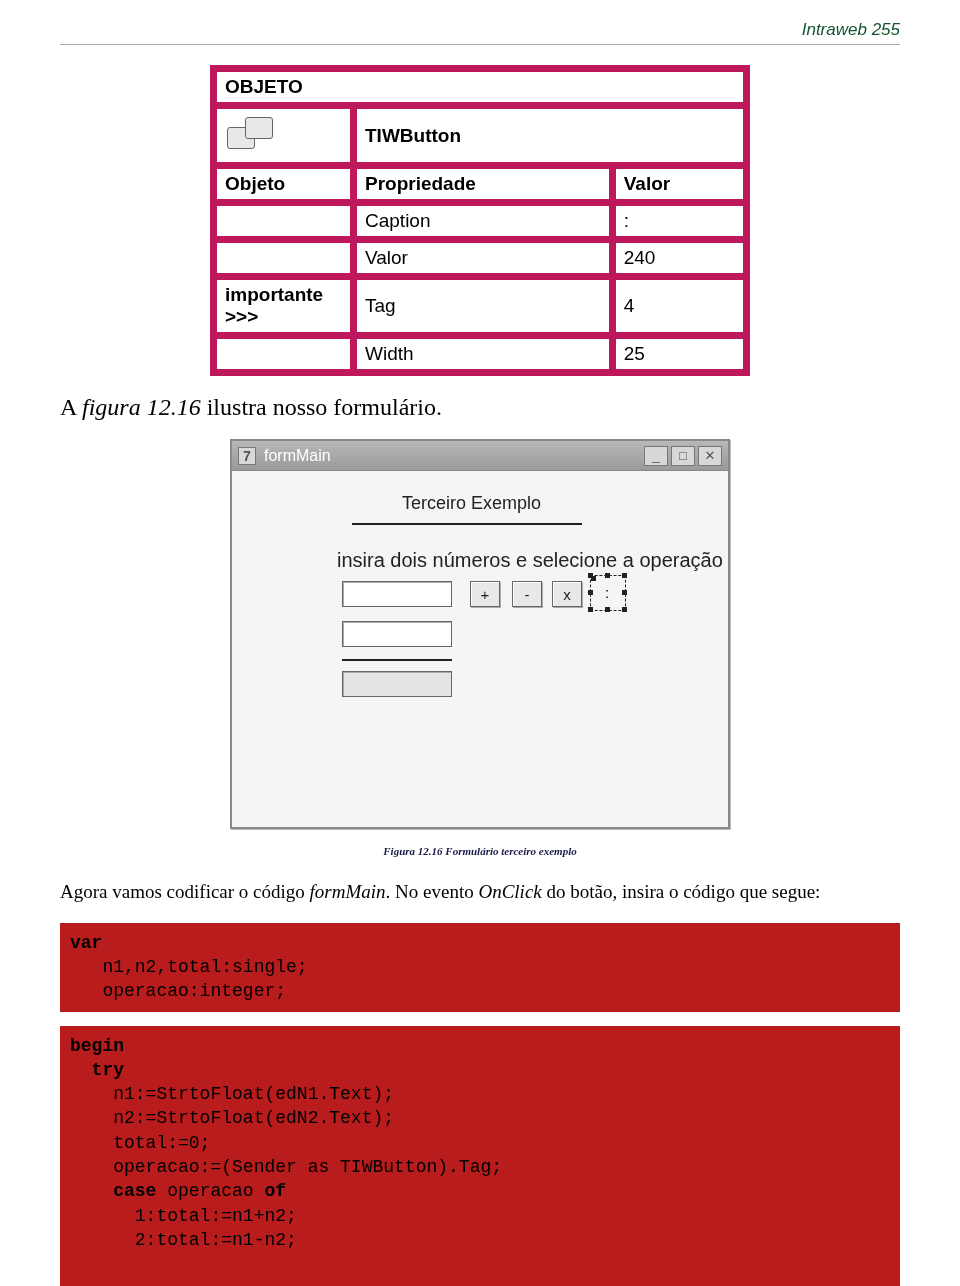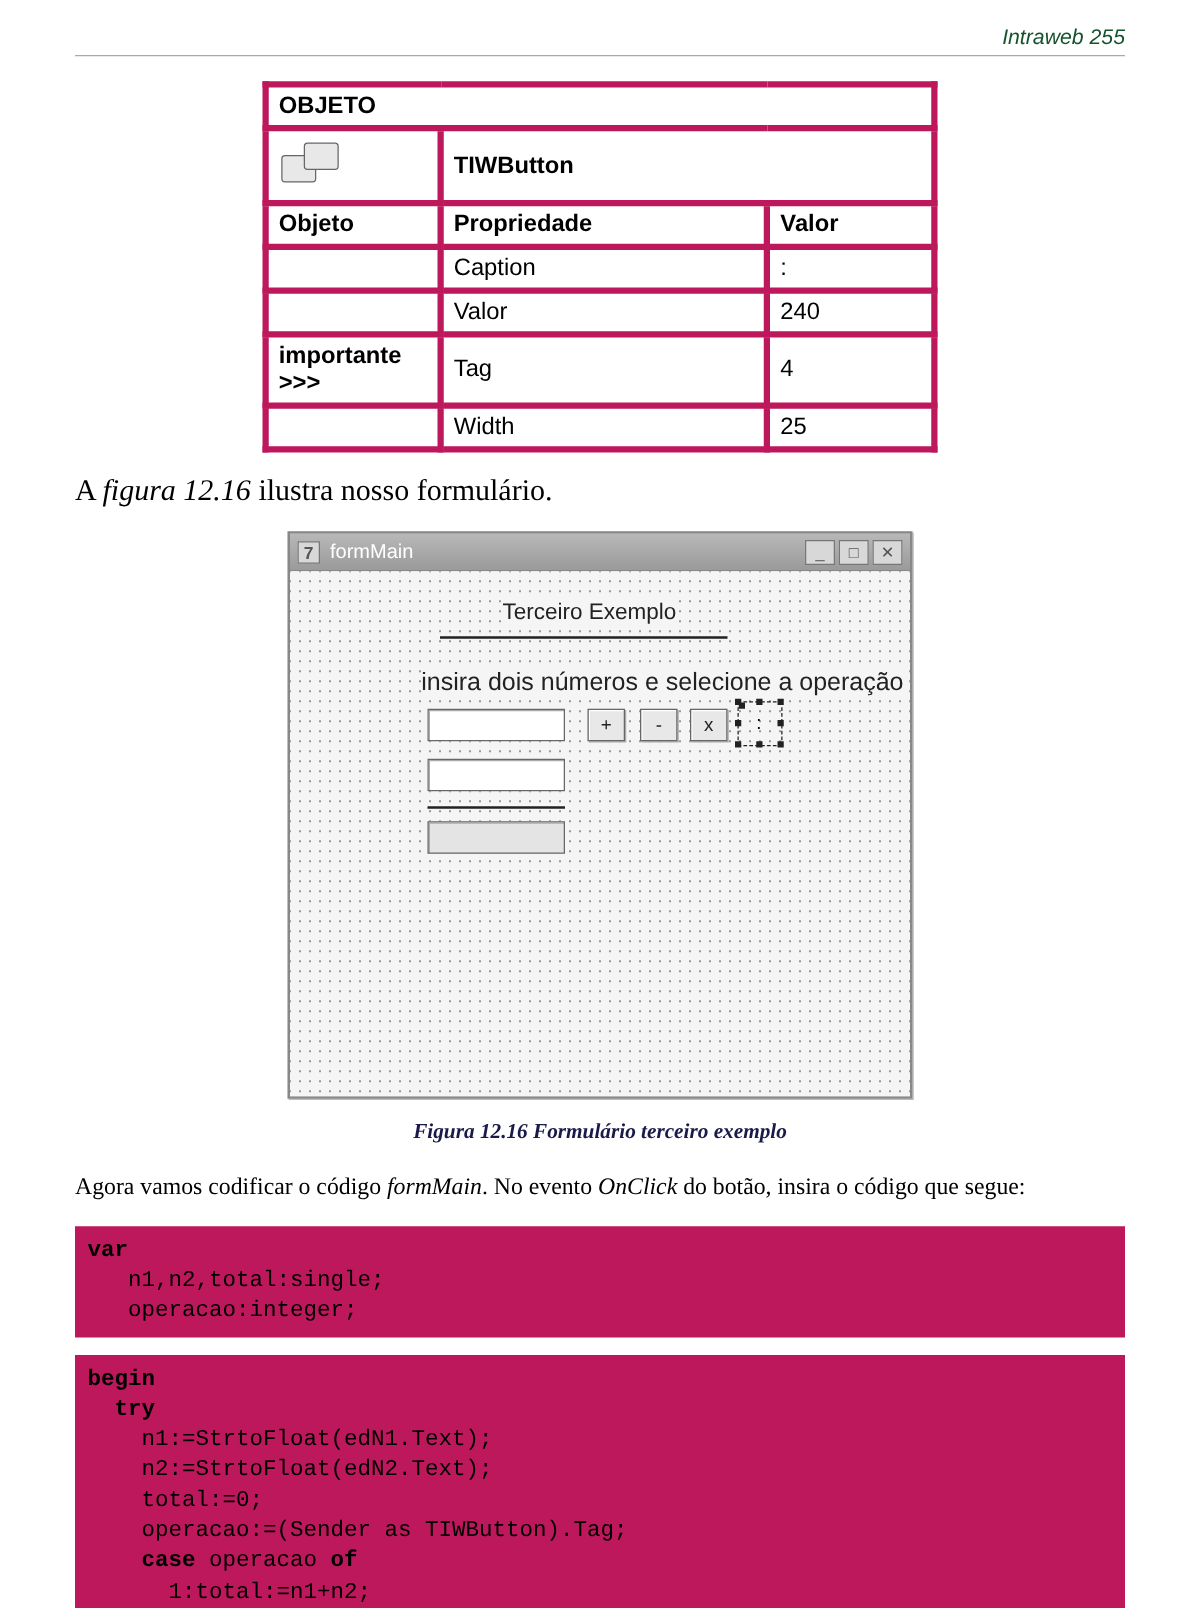--- a/index.html
+++ b/index.html
@@ -22,21 +22,21 @@
     margin-bottom: 20px;
   }
   .obj-table {
     border-collapse: collapse;
     width: 540px;
     margin: 0 auto 18px auto;
     font-family: Arial, Helvetica, sans-serif;
     font-size: 19px;
   }
   .obj-table td, .obj-table th {
-    border: 5px solid #be185d;
+    border: 7px solid #be185d;
     padding: 4px 8px;
     text-align: left;
     vertical-align: middle;
   }
   .obj-table .heading {
     font-weight: bold;
   }
   .icon-cell { width: 140px; height: 60px; text-align: center; }
   .icon-shape {
     display: inline-block;
@@ -82,21 +82,21 @@
     font-size: 16px;
     color: #fff;
   }
   .winbtn {
     width: 24px; height: 20px; background: #d8d8d8; border: 1px solid #777;
     margin-left: 3px; display:flex; align-items:center; justify-content:center;
     font-family: Arial; font-size: 13px; color: #555;
   }
   .canvas {
     position: relative;
-    height: 420px;
+    height: 356px;
     background-color: #f5f5f5;
     background-image: radial-gradient(#999 0.7px, transparent 0.7px);
     background-size: 8px 8px;
     background-position: 4px 4px;
     padding: 0;
   }
   .lbl1 {
     position: absolute; top: 22px; left: 170px;
     font-family: Arial, sans-serif; font-size: 18px; color: #222;
     background: #f5f5f5;
@@ -134,33 +134,33 @@
   }
   .op4::before, .op4::after {
     content: ""; position: absolute; width: 5px; height: 5px; background: #222;
   }
   .op4::before { top: -3px; left: -3px; box-shadow: 34px 0 0 #222, 0 34px 0 #222, 34px 34px 0 #222, 17px 0 0 #222, 0 17px 0 #222, 34px 17px 0 #222, 17px 34px 0 #222; }
   .fig-caption {
     text-align: center;
     font-family: Georgia, serif;
     font-style: italic;
     font-weight: bold;
-    font-size: 17px;
+    font-size: 11px;
     margin: 16px 0 22px 0;
     color: #1a1a4a;
   }
   .body-para {
     font-family: Georgia, serif;
     font-size: 19px;
     margin: 0 0 18px 0;
     line-height: 1.35;
   }
   .body-para .ital { font-style: italic; }
   .code-block {
-    background: #be185d;
+    background: #b91c1c;
     font-family: 'Courier New', Courier, monospace;
     font-size: 18px;
     line-height: 1.35;
     white-space: pre;
     padding: 8px 10px;
     margin-bottom: 14px;
   }
   .kw { font-weight: bold; }
 </style>
 </head>

